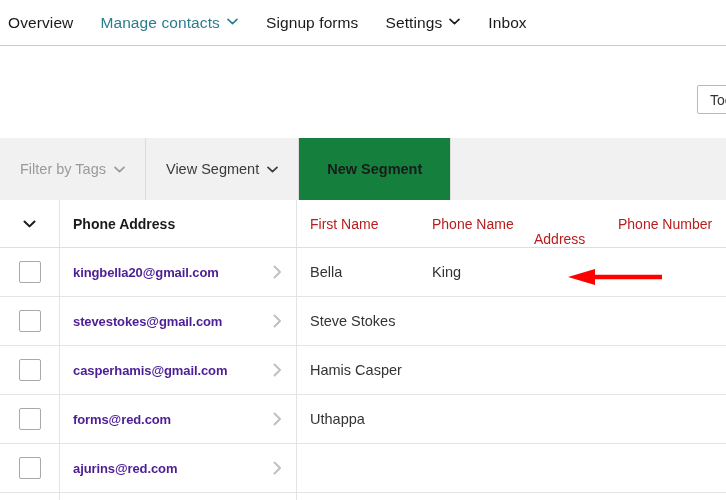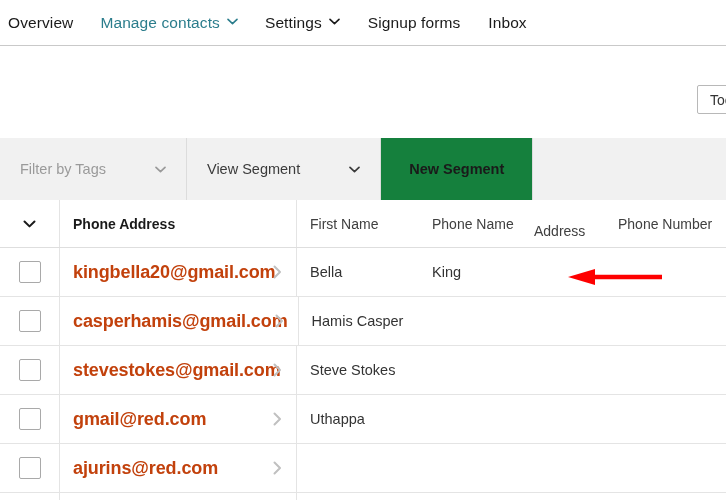--- a/index.html
+++ b/index.html
@@ -92,21 +92,20 @@
     display: flex;
     align-items: center;
     height: 62px;
     padding: 0 20px;
     font-size: 14.5px;
     color: #3b3b3b;
     cursor: pointer;
     border-right: 1px solid #dcdcdc;
     white-space: nowrap;
     background: #f1f1f1;
-    gap: 41px;
   }
   .seg-tab.muted { color: #9a9a9a; }
   .seg-tab.active {
     font-weight: bold;
     color: #1a1a1a;
     background: #15803d;
     padding: 0 28px;
   }
   .seg-tab .seg-caret {
     margin-left: 8px;
@@ -150,33 +149,33 @@
     flex: 0 0 237px;
     display: flex;
     align-items: center;
     padding-left: 13px;
     padding-right: 10px;
     border-right: 1px solid #e4e4e4;
     position: relative;
   }
   .c-first { flex: 0 0 133px; display: flex; align-items: center; padding-left: 13px; }
   .c-last  { flex: 0 0 102px; display: flex; align-items: center; padding-left: 2px; }
-  .c-addr  { flex: 0 0 84px;  display: flex; align-items: center; padding-left: 2px; margin-top: 15px; }
+  .c-addr  { flex: 0 0 84px;  display: flex; align-items: flex-end; padding-left: 2px; margin-top: 15px; }
   .c-phone { flex: 1 1 auto;  display: flex; align-items: center; padding-left: 2px; white-space: nowrap; }
 
   .hdr-text {
     font-size: 14px;
-    color: #404040;
+    color: #b91c1c;
   }
   .hdr-text.bold { font-weight: bold; color: #1a1a1a; }
 
   .email-text {
-    font-size: 18px;
+    font-size: 13px;
     font-weight: bold;
-    color: #c2410c;
+    color: #4c1d95;
     letter-spacing: -0.1px;
   }
   .cell-text {
     font-size: 14.5px;
     color: #333333;
   }
 
   .checkbox {
     width: 22px; height: 22px;
     border: 1px solid #a9a9a9;
@@ -224,34 +223,34 @@
     <div class="nav-item active" style="margin-left:27px;">
       <span class="nav-label">Manage contacts</span>
       <span class="nav-caret">
         <svg width="11" height="7" viewBox="0 0 11 7">
             <path d="M1 1.3 L5.5 5.6 L10 1.3" fill="none" stroke="#2b7d8c" stroke-width="1.6" stroke-linecap="round" stroke-linejoin="round"></path>
           </svg>
       </span>
     </div>
 
 
+    <div class="nav-item" style="margin-left:28px;">
+      <span class="nav-label">Signup forms</span>
+    </div>
+
     <div class="nav-item" style="margin-left:27px;">
       <span class="nav-label">Settings</span>
       <span class="nav-caret">
         <svg width="11" height="7" viewBox="0 0 11 7">
             <path d="M1 1.3 L5.5 5.6 L10 1.3" fill="none" stroke="#1a1a1a" stroke-width="1.6" stroke-linecap="round" stroke-linejoin="round"></path>
           </svg>
       </span>
     </div>
 
     <div class="nav-item" style="margin-left:28px;">
-      <span class="nav-label">Signup forms</span>
-    </div>
-
-    <div class="nav-item" style="margin-left:28px;">
       <span class="nav-label">Inbox</span>
     </div>
 
   </div>
 
   <div class="toolbar-zone">
     <div class="tools-button">Tools</div>
   </div>
 
   <div class="segment-strip">
@@ -332,20 +331,46 @@
       <div class="c-phone">
         <span class="cell-text"></span>
       </div>
     </div>
 
     <div class="trow">
       <div class="c-check">
         <span class="checkbox"></span>
       </div>
       <div class="c-email">
+        <span class="email-text">stevestokes@gmail.com</span>
+        <span class="row-chevron">
+          <svg width="9" height="14" viewBox="0 0 9 14">
+              <path d="M1.5 1.5 L7 7 L1.5 12.5" fill="none" stroke="#c0c0c0" stroke-width="2" stroke-linecap="round" stroke-linejoin="round"></path>
+            </svg>
+        </span>
+      </div>
+      <div class="c-first">
+        <span class="cell-text">Steve Stokes</span>
+      </div>
+      <div class="c-last">
+        <span class="cell-text"></span>
+      </div>
+      <div class="c-addr">
+        <span class="cell-text"></span>
+      </div>
+      <div class="c-phone">
+        <span class="cell-text"></span>
+      </div>
+    </div>
+
+    <div class="trow">
+      <div class="c-check">
+        <span class="checkbox"></span>
+      </div>
+      <div class="c-email">
         <span class="email-text">casperhamis@gmail.com</span>
         <span class="row-chevron">
           <svg width="9" height="14" viewBox="0 0 9 14">
               <path d="M1.5 1.5 L7 7 L1.5 12.5" fill="none" stroke="#c0c0c0" stroke-width="2" stroke-linecap="round" stroke-linejoin="round"></path>
             </svg>
         </span>
       </div>
       <div class="c-first">
         <span class="cell-text">Hamis Casper</span>
       </div>
@@ -358,47 +383,21 @@
       <div class="c-phone">
         <span class="cell-text"></span>
       </div>
     </div>
 
     <div class="trow">
       <div class="c-check">
         <span class="checkbox"></span>
       </div>
       <div class="c-email">
-        <span class="email-text">stevestokes@gmail.com</span>
-        <span class="row-chevron">
-          <svg width="9" height="14" viewBox="0 0 9 14">
-              <path d="M1.5 1.5 L7 7 L1.5 12.5" fill="none" stroke="#c0c0c0" stroke-width="2" stroke-linecap="round" stroke-linejoin="round"></path>
-            </svg>
-        </span>
-      </div>
-      <div class="c-first">
-        <span class="cell-text">Steve Stokes</span>
-      </div>
-      <div class="c-last">
-        <span class="cell-text"></span>
-      </div>
-      <div class="c-addr">
-        <span class="cell-text"></span>
-      </div>
-      <div class="c-phone">
-        <span class="cell-text"></span>
-      </div>
-    </div>
-
-    <div class="trow">
-      <div class="c-check">
-        <span class="checkbox"></span>
-      </div>
-      <div class="c-email">
-        <span class="email-text">gmail@red.com</span>
+        <span class="email-text">forms@red.com</span>
         <span class="row-chevron">
           <svg width="9" height="14" viewBox="0 0 9 14">
               <path d="M1.5 1.5 L7 7 L1.5 12.5" fill="none" stroke="#c0c0c0" stroke-width="2" stroke-linecap="round" stroke-linejoin="round"></path>
             </svg>
         </span>
       </div>
       <div class="c-first">
         <span class="cell-text">Uthappa</span>
       </div>
       <div class="c-last">

